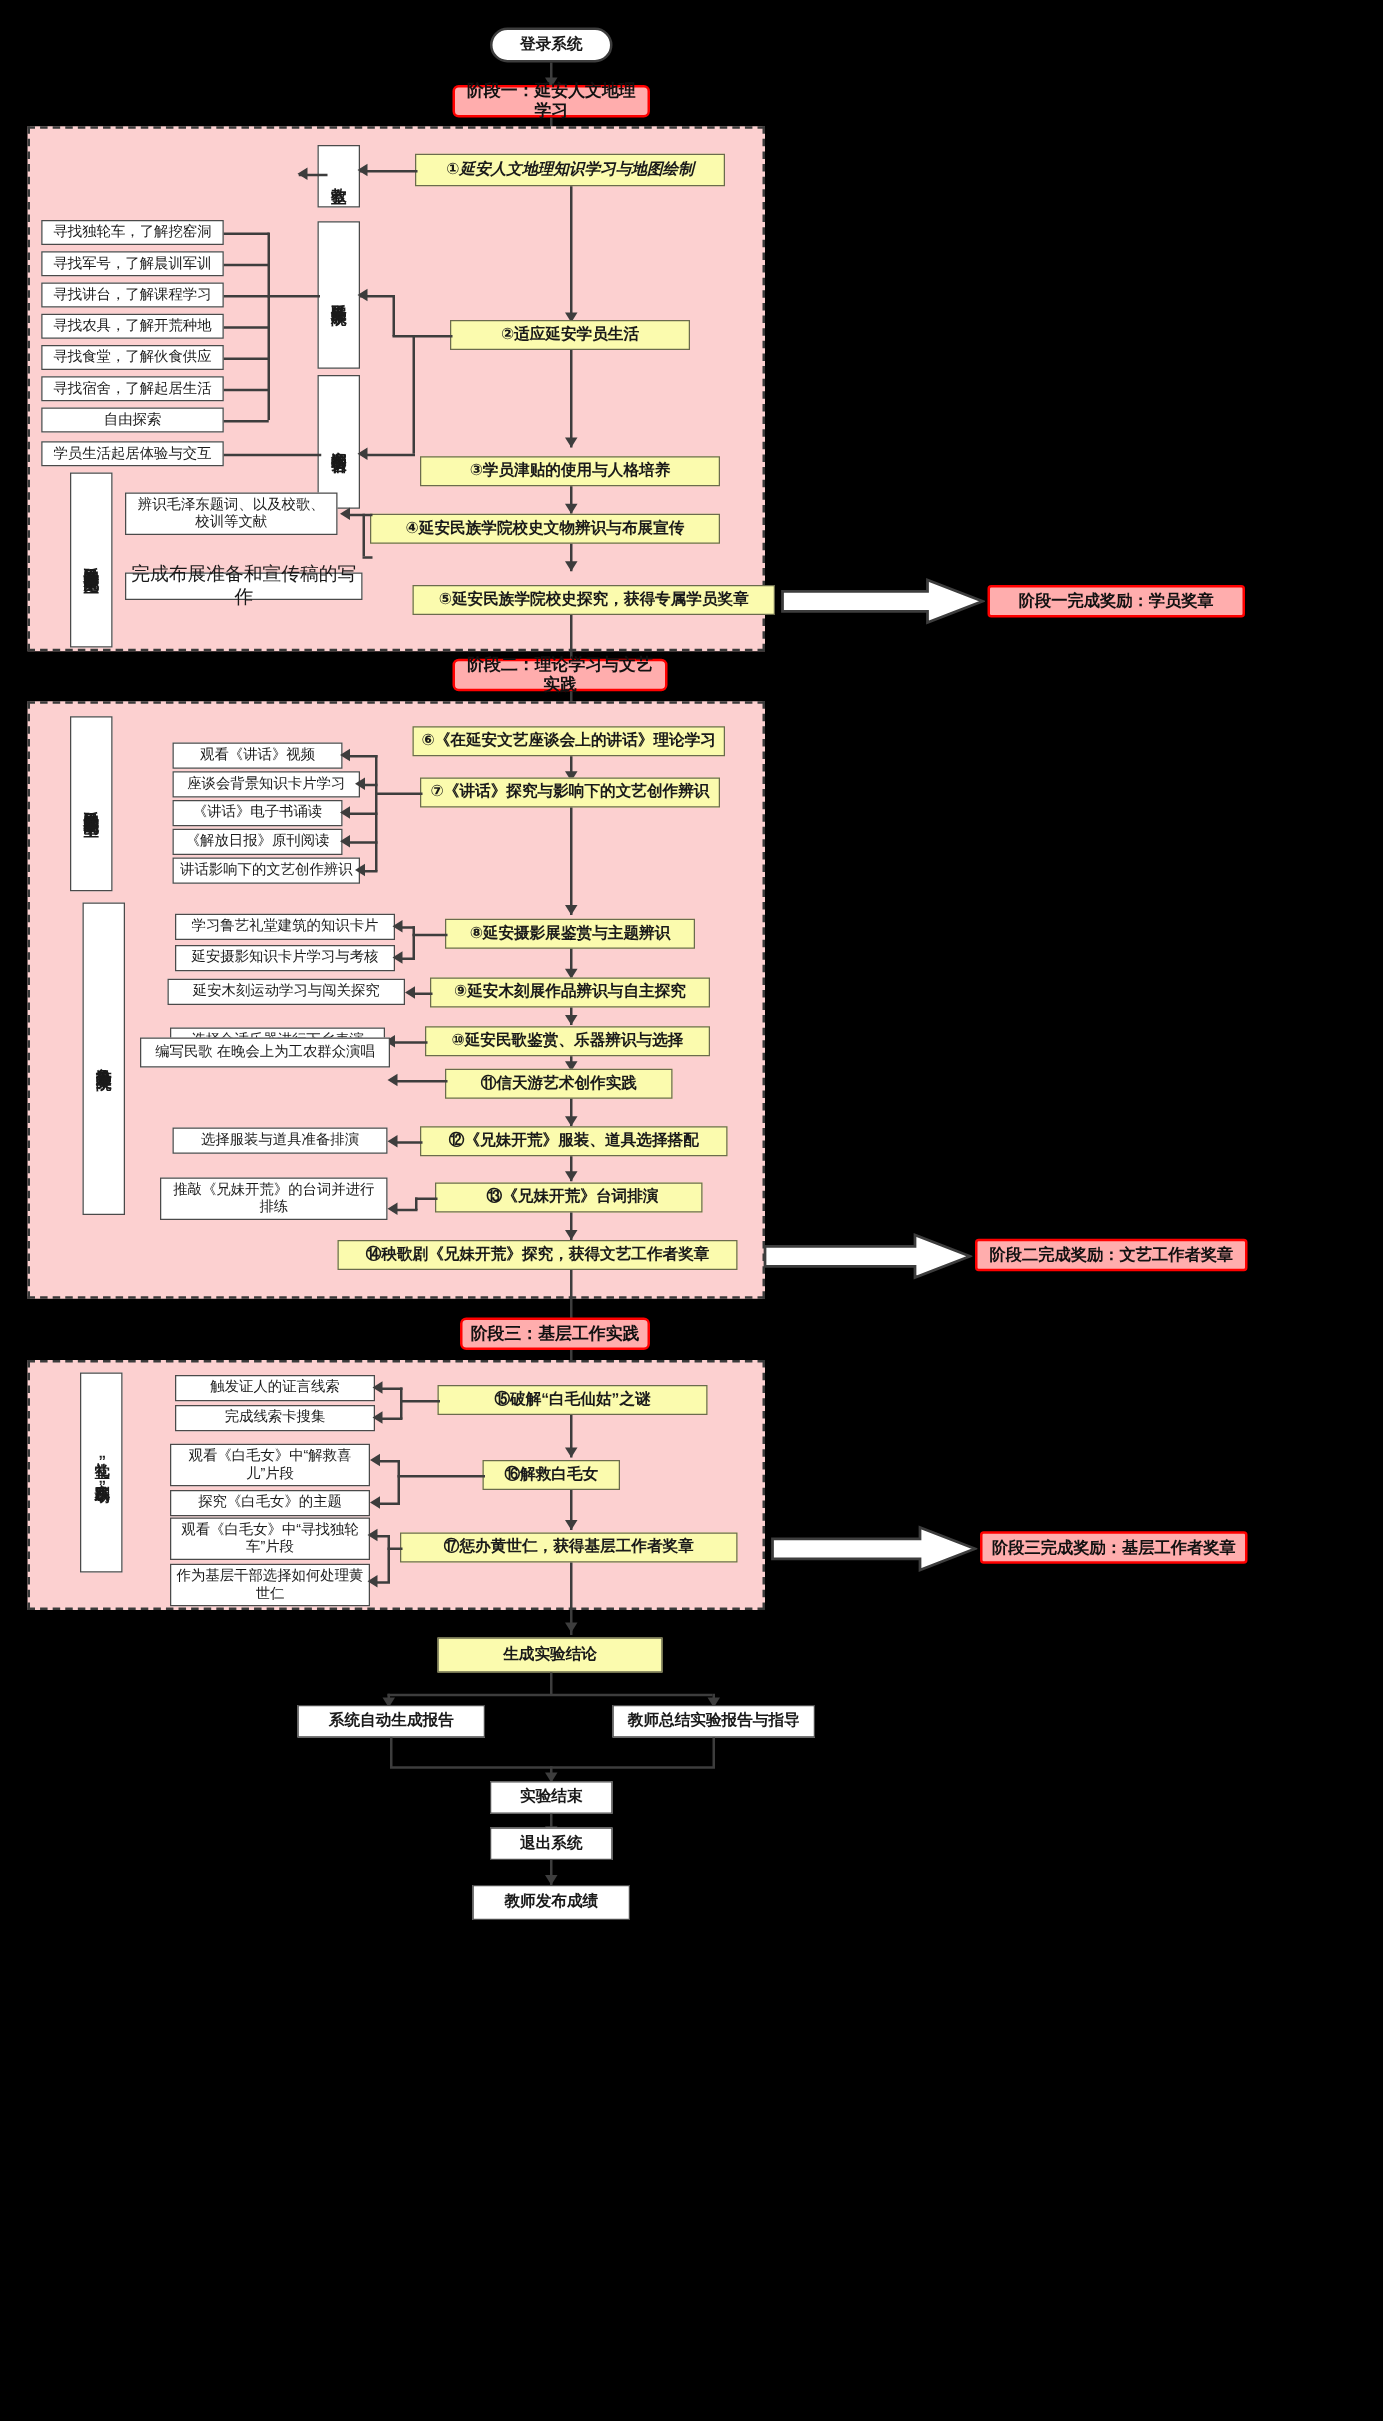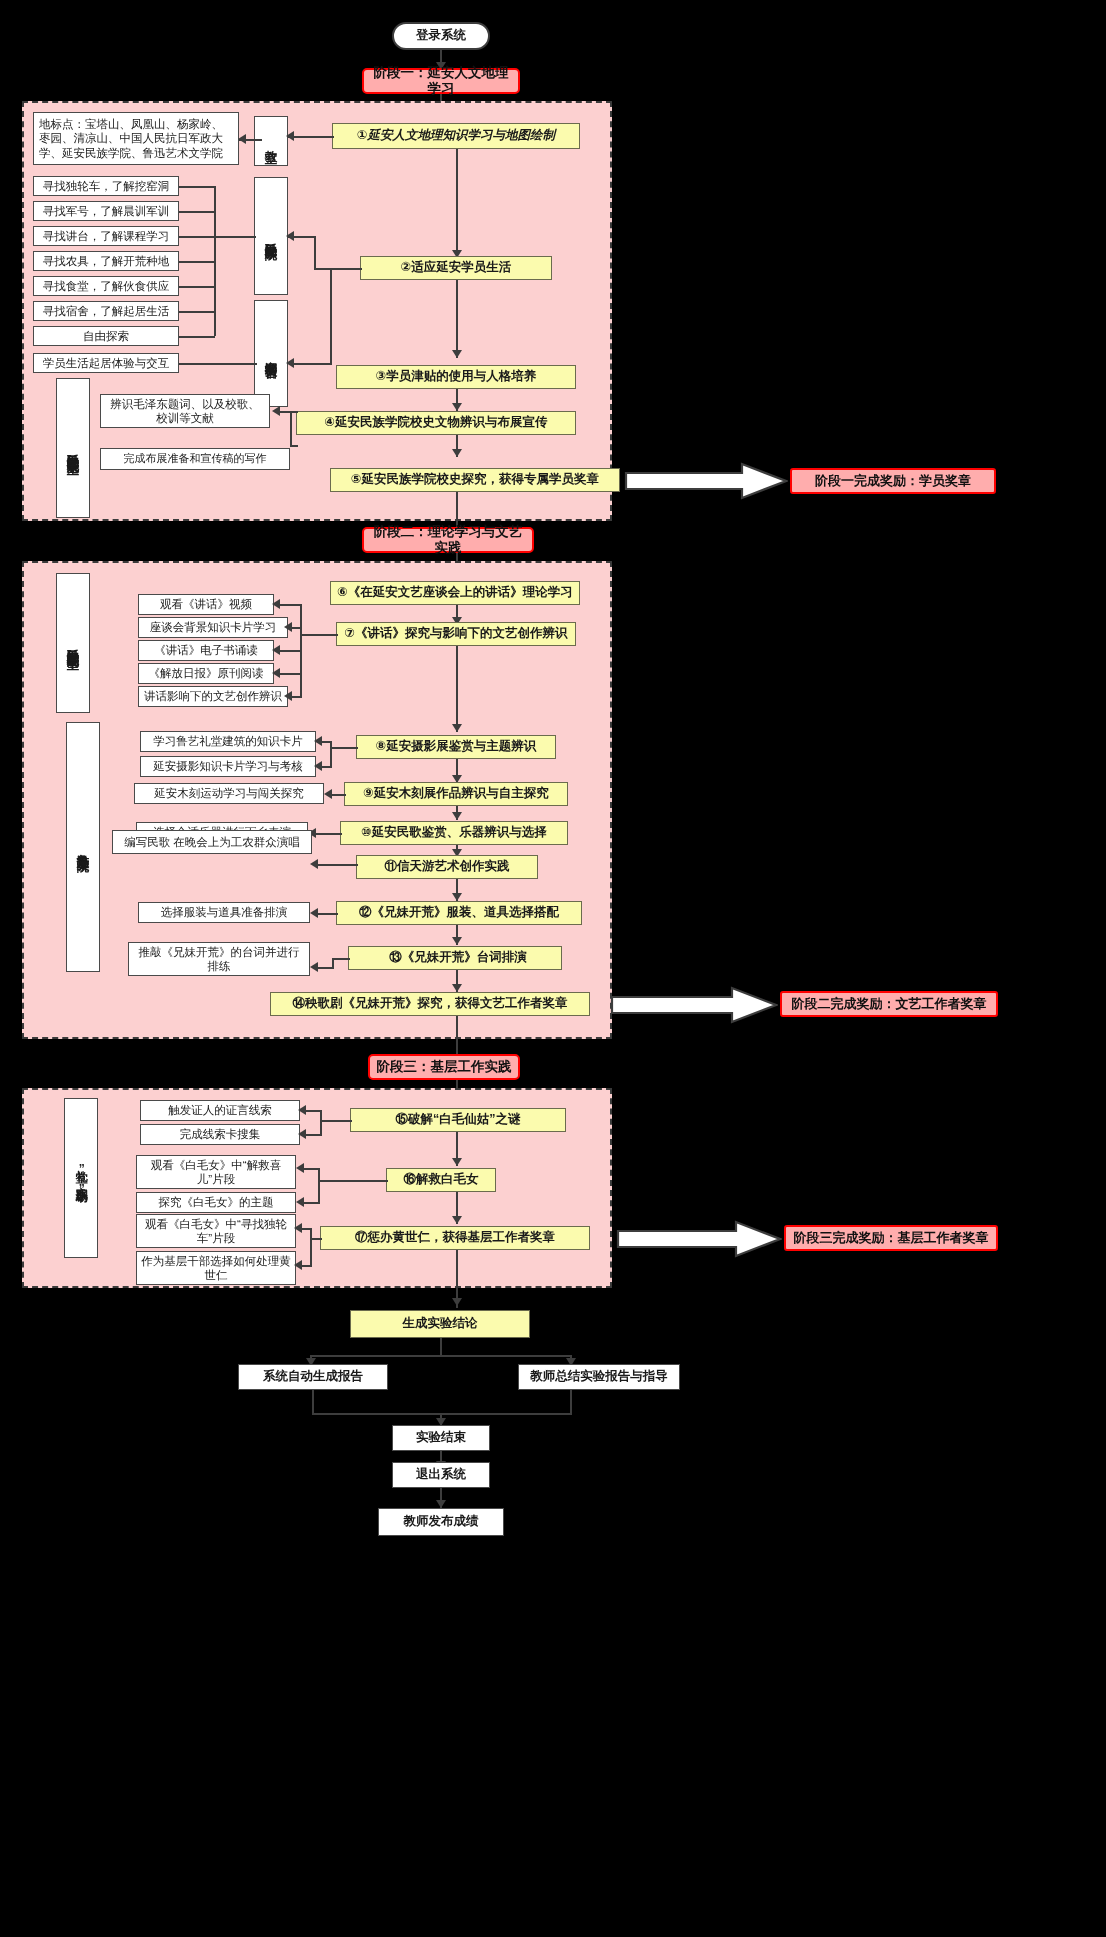--- a/index.html
+++ b/index.html
@@ -67,21 +67,20 @@
   <div class="ln v" style="left:440px;top:94px;height:28px;"></div>
   <div class="arw down" style="left:436px;top:114px;"></div>
 
   <div class="phasebox" style="left:22px;top:101px;width:590px;height:420px;"></div>
 
   <div class="vlabel" style="left:254px;top:116px;width:34px;height:50px;">教室</div>
   <div class="vlabel" style="left:254px;top:177px;width:34px;height:118px;">延安民族学院</div>
   <div class="vlabel" style="left:254px;top:300px;width:34px;height:107px;">窑洞学员宿舍</div>
   <div class="vlabel" style="left:56px;top:378px;width:34px;height:140px;">延安民族学院展览室</div>
 
-  <div class="node white" style="left:33px;top:112px;width:206px;height:53px;font-size:11.5px;text-align:left;justify-content:flex-start;padding:3px 5px;">地标点：宝塔山、凤凰山、杨家岭、枣园、清凉山、中国人民抗日军政大学、延安民族学院、鲁迅艺术文学院</div>
   <div class="ln h" style="left:239px;top:139px;width:23px;"></div>
   <div class="arw left" style="left:238px;top:134px;"></div>
 
   <div class="node yellow" style="left:332px;top:123px;width:248px;height:26px;font-style:italic;">①延安人文地理知识学习与地图绘制</div>
   <div class="ln h" style="left:288px;top:136px;width:46px;"></div>
   <div class="arw left" style="left:286px;top:131px;"></div>
   <div class="ln v" style="left:456px;top:149px;height:110px;"></div>
   <div class="arw down" style="left:452px;top:250px;"></div>
 
   <div class="node white" style="left:33px;top:176px;width:146px;height:20px;font-size:11.5px;">寻找独轮车，了解挖窑洞</div>
@@ -115,21 +114,21 @@
   <div class="arw left" style="left:286px;top:358px;"></div>
   <div class="ln v" style="left:456px;top:280px;height:78px;"></div>
   <div class="arw down" style="left:452px;top:350px;"></div>
 
   <div class="node yellow" style="left:336px;top:365px;width:240px;height:24px;">③学员津贴的使用与人格培养</div>
   <div class="ln v" style="left:456px;top:389px;height:22px;"></div>
   <div class="arw down" style="left:452px;top:403px;"></div>
 
   <div class="node yellow" style="left:296px;top:411px;width:280px;height:24px;">④延安民族学院校史文物辨识与布展宣传</div>
   <div class="node white" style="left:100px;top:394px;width:170px;height:34px;font-size:11.5px;">辨识毛泽东题词、以及校歌、校训等文献</div>
-  <div class="node white" style="left:100px;top:448px;width:190px;height:22px;font-size:11px;">完成布展准备和宣传稿的写作</div>
+  <div class="node white" style="left:100px;top:458px;width:190px;height:22px;font-size:15px;">完成布展准备和宣传稿的写作</div>
   <div class="ln h" style="left:276px;top:411px;width:22px;"></div>
   <div class="ln v" style="left:290px;top:411px;height:34px;"></div>
   <div class="arw left" style="left:272px;top:406px;"></div>
   <div class="ln h" style="left:290px;top:445px;width:8px;"></div>
   <div class="ln v" style="left:456px;top:435px;height:22px;"></div>
   <div class="arw down" style="left:452px;top:449px;"></div>
 
   <div class="node yellow" style="left:330px;top:468px;width:290px;height:24px;">⑤延安民族学院校史探究，获得专属学员奖章</div>
 
   <div class="bigarrow" style="left:624px;top:462px;">
@@ -293,21 +292,21 @@
   <div class="node yellow" style="left:350px;top:1310px;width:180px;height:28px;">生成实验结论</div>
 
   <div class="ln v" style="left:440px;top:1338px;height:18px;"></div>
   <div class="ln h" style="left:310px;top:1355px;width:260px;"></div>
   <div class="ln v" style="left:310px;top:1355px;height:10px;"></div>
   <div class="arw down" style="left:306px;top:1358px;"></div>
   <div class="ln v" style="left:570px;top:1355px;height:10px;"></div>
   <div class="arw down" style="left:566px;top:1358px;"></div>
 
   <div class="node white bold" style="left:238px;top:1364px;width:150px;height:26px;">系统自动生成报告</div>
-  <div class="node white bold" style="left:490px;top:1364px;width:162px;height:26px;margin-left:28px;">教师总结实验报告与指导</div>
+  <div class="node white bold" style="left:490px;top:1364px;width:162px;height:26px;">教师总结实验报告与指导</div>
 
   <div class="ln v" style="left:312px;top:1390px;height:24px;"></div>
   <div class="ln v" style="left:570px;top:1390px;height:24px;"></div>
   <div class="ln h" style="left:312px;top:1413px;width:260px;"></div>
   <div class="ln v" style="left:440px;top:1413px;height:12px;"></div>
   <div class="arw down" style="left:436px;top:1418px;"></div>
 
   <div class="node white bold" style="left:392px;top:1425px;width:98px;height:26px;">实验结束</div>
   <div class="ln v" style="left:440px;top:1451px;height:18px;"></div>
   <div class="arw down" style="left:436px;top:1461px;"></div>

